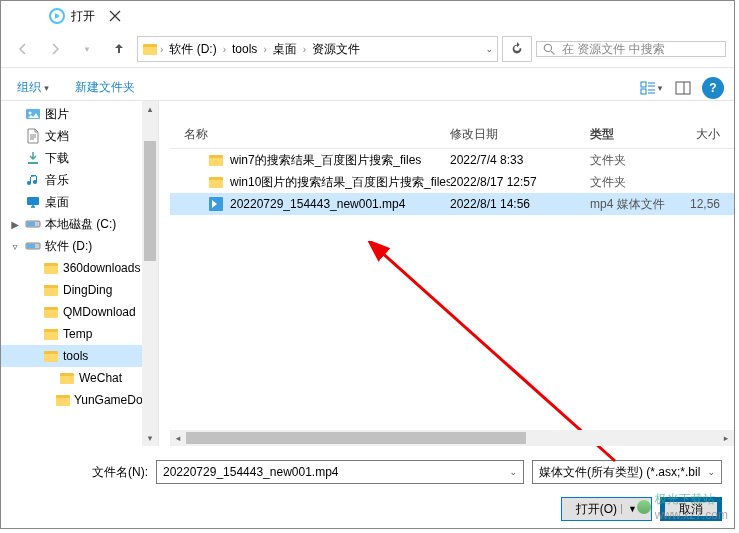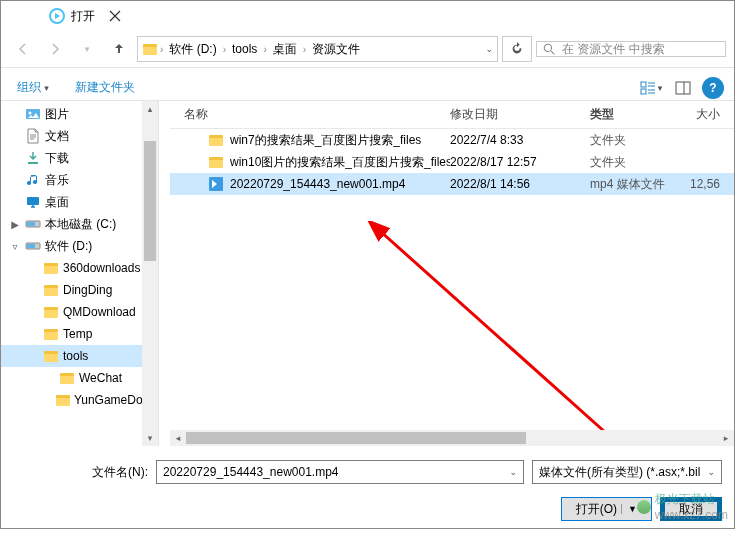--- a/index.html
+++ b/index.html
@@ -33,21 +33,21 @@
 .tree-item.indent1 { padding-left: 26px; }
 .tree-item.indent2 { padding-left: 42px; }
 .tree-item.selected { background: #cce8ff; }
 .tree-chev { width: 12px; color: #666; font-size: 10px; display: inline-block; text-align: center; }
 .tree-icon { width: 16px; height: 16px; display: inline-flex; align-items: center; justify-content: center; }
 .folder-ico { width: 14px; height: 11px; background: #ffd86b; border-radius: 1px; border-top: 3px solid #f5c23e; }
 .sidebar-scroll { position: absolute; right: 0; top: 0; bottom: 0; width: 16px; background: #f0f0f0; }
 .sidebar-scroll-thumb { position: absolute; left: 2px; right: 2px; top: 40px; height: 120px; background: #c1c1c1; }
 .sidebar-scroll-arr { position: absolute; left: 0; right: 0; height: 16px; display: flex; align-items: center; justify-content: center; font-size: 9px; color: #666; }
 
-.filelist { flex: 1; display: flex; flex-direction: column; position: relative; }
+.filelist { flex: 1; display: flex; flex-direction: column; position: relative; margin-top: 20px; }
 .columns { height: 28px; display: flex; align-items: center; border-bottom: 1px solid #e8e8e8; color: #444; }
 .col-name { width: 280px; padding-left: 14px; }
 .col-date { width: 140px; }
 .col-type { width: 100px; font-weight: bold; }
 .col-size { flex: 1; text-align: right; padding-right: 14px; }
 .file-row { height: 22px; display: flex; align-items: center; }
 .file-row.selected { background: #cce8ff; }
 .file-row .cell-name { width: 280px; padding-left: 38px; display: flex; align-items: center; gap: 6px; white-space: nowrap; overflow: hidden; }
 .file-row .cell-date { width: 140px; color: #000000; }
 .file-row .cell-type { width: 100px; color: #555; }

